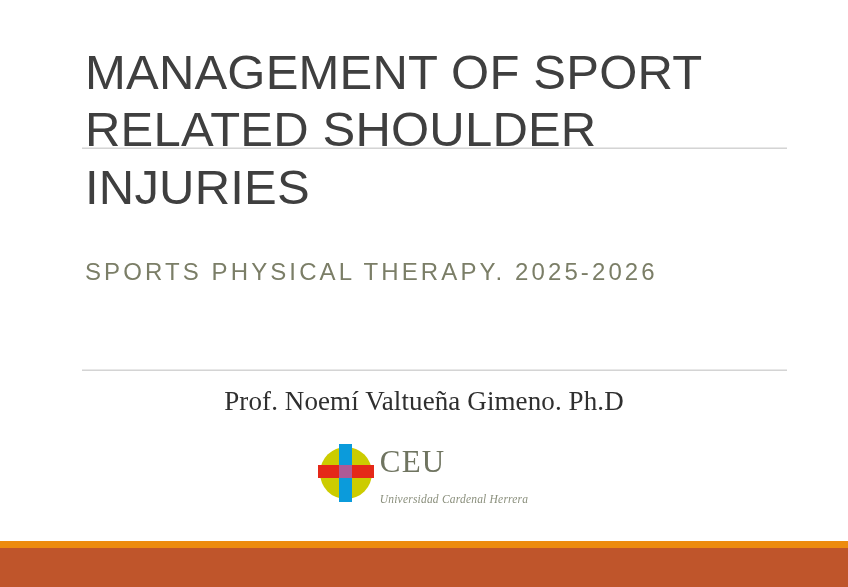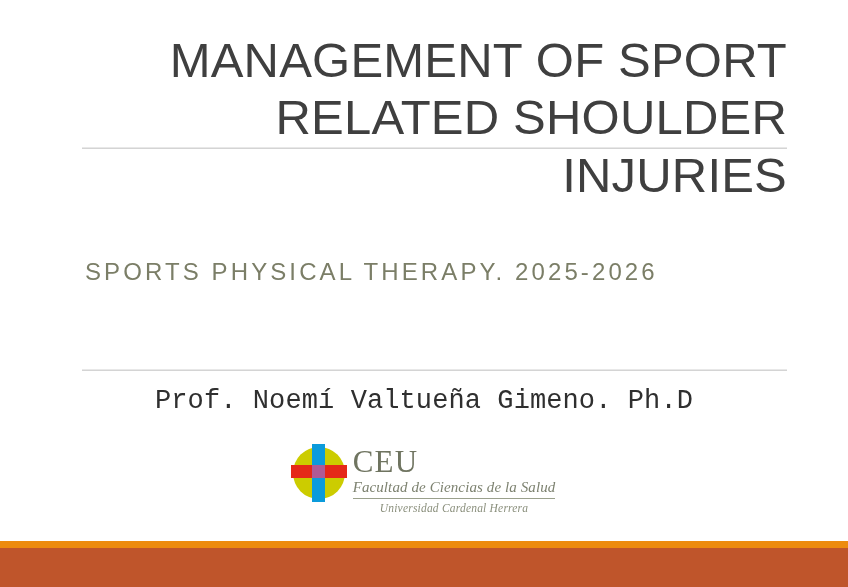--- a/index.html
+++ b/index.html
@@ -15,23 +15,22 @@
     width: 848px;
     height: 587px;
     background: #ffffff;
     overflow: hidden;
   }
 
   
   .title-block {
     position: absolute;
     left: 85px;
-    top: 32px;
+    top: 44px;
     width: 702px;
-    text-align: right;
   }
   .slide-title {
     font-family: "Liberation Sans", sans-serif;
     font-weight: 300;
     font-size: 49px;
     line-height: 1.17;
     color: #3f3f3f;
     letter-spacing: 0.2px;
     white-space: pre-line;
     margin: 0;
@@ -63,21 +62,21 @@
     white-space: nowrap;
   }
 
   
   .author {
     position: absolute;
     left: 0;
     right: 0;
     top: 386px;
     text-align: center;
-    font-family: Liberation Mono, monospace;
+    font-family: Liberation Serif, serif;
     font-weight: 400;
     font-size: 27px;
     color: #2f2f2f;
     letter-spacing: 0.1px;
   }
 
   
   .logo-lockup {
     position: absolute;
     left: 0;
@@ -155,21 +154,21 @@
     padding-bottom: 1px;
     margin-top: 1px;
   }
   .logo-university {
     font-family: "Liberation Serif", serif;
     font-style: italic;
     font-size: 11.5px;
     line-height: 1.3;
     color: #8a8f7c;
     letter-spacing: 0.2px;
-    margin-top: 2px;
+    margin-top: 15px;
     text-align: center;
   }
 
   
   .band-thin {
     position: absolute;
     left: 0;
     right: 0;
     top: 541px;
     height: 7px;
@@ -205,21 +204,20 @@
   <div class="logo-lockup">
     <div class="logo-inner">
       <div class="logo-mark">
         <div class="logo-disc"></div>
         <div class="logo-hbar"></div>
         <div class="logo-vbar"></div>
         <div class="logo-center"></div>
       </div>
       <div class="logo-text">
         <div class="logo-ceu">CEU</div>
-        <div class="logo-faculty">Facultad de Ciencias de la Salud</div>
         <div class="logo-university">Universidad Cardenal Herrera</div>
       </div>
     </div>
   </div>
 
   <div class="band-thin"></div>
   <div class="band-thick"></div>
 
 </div>
 

